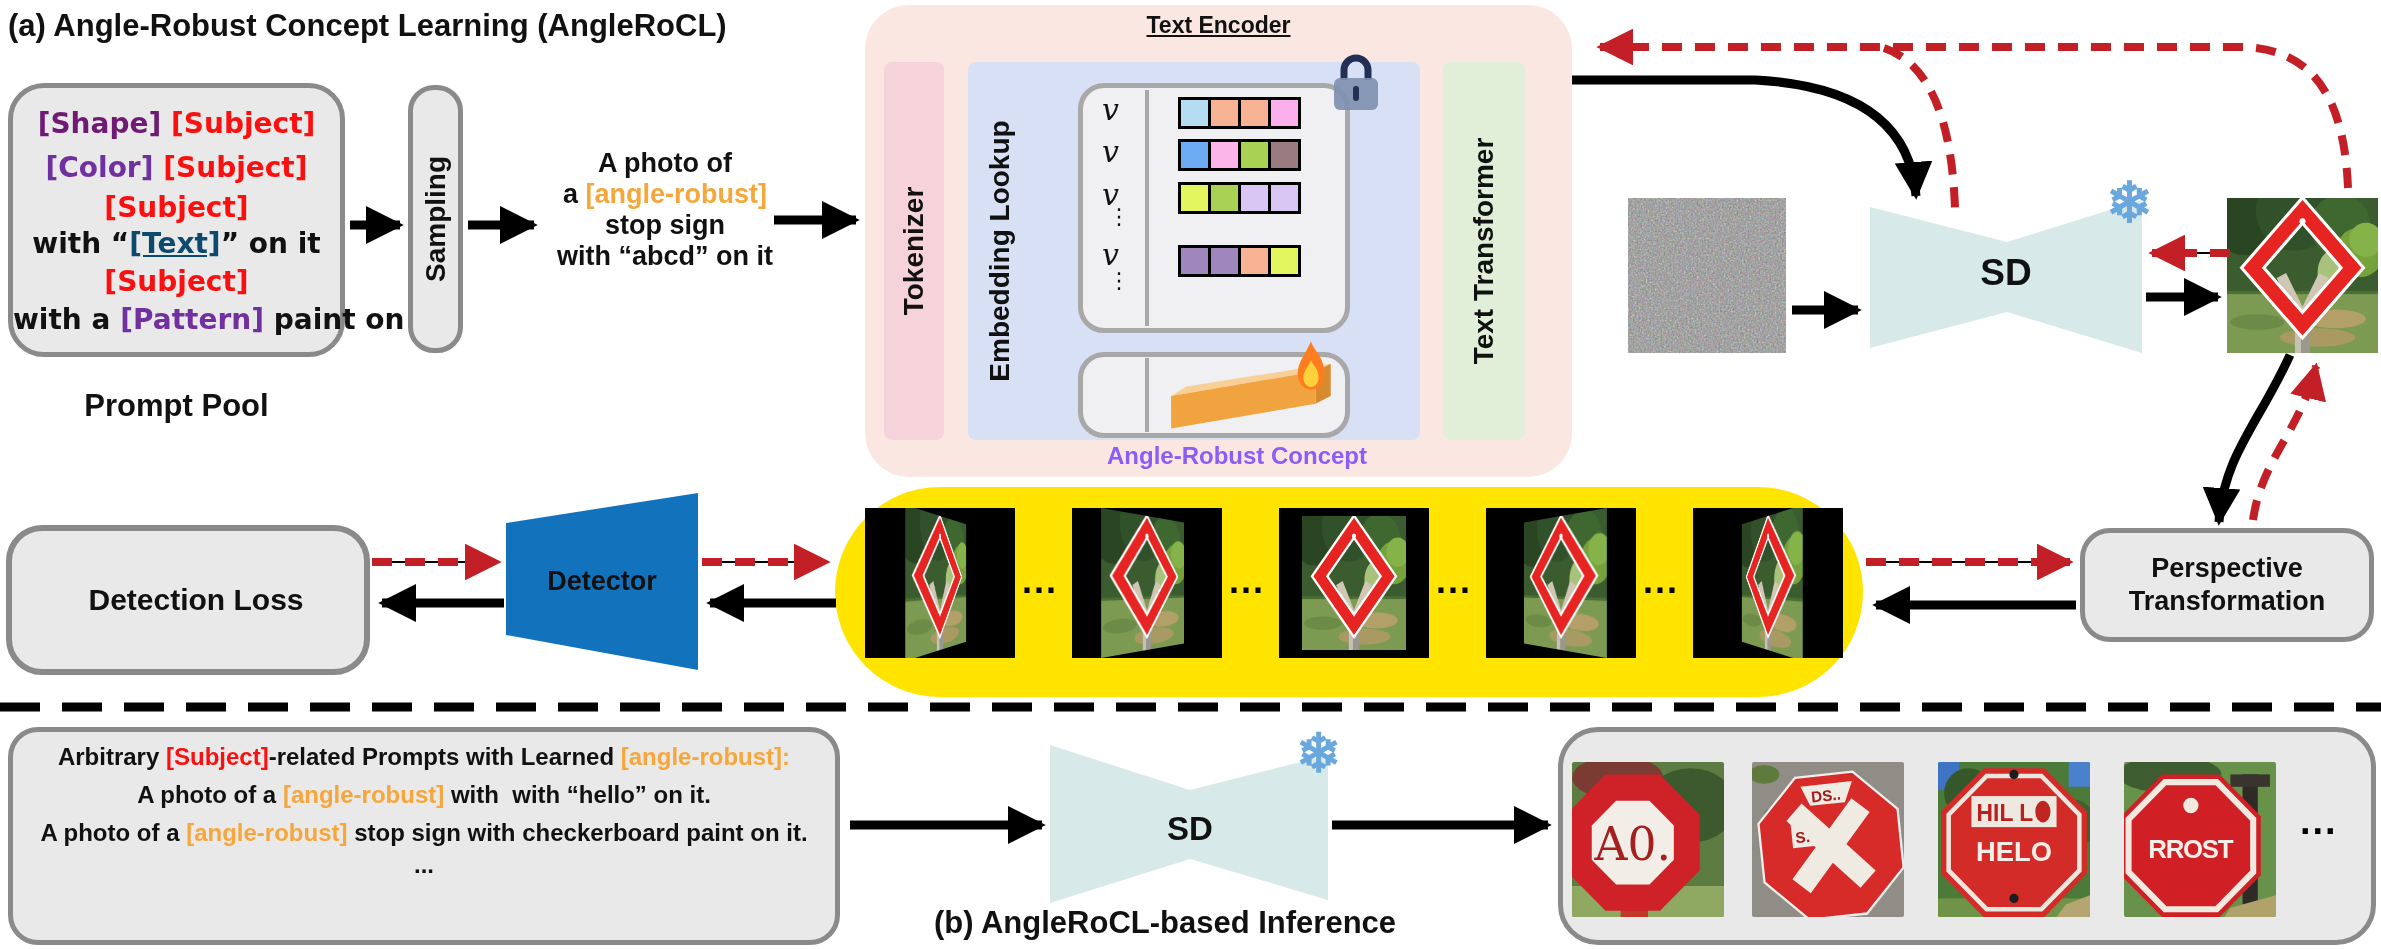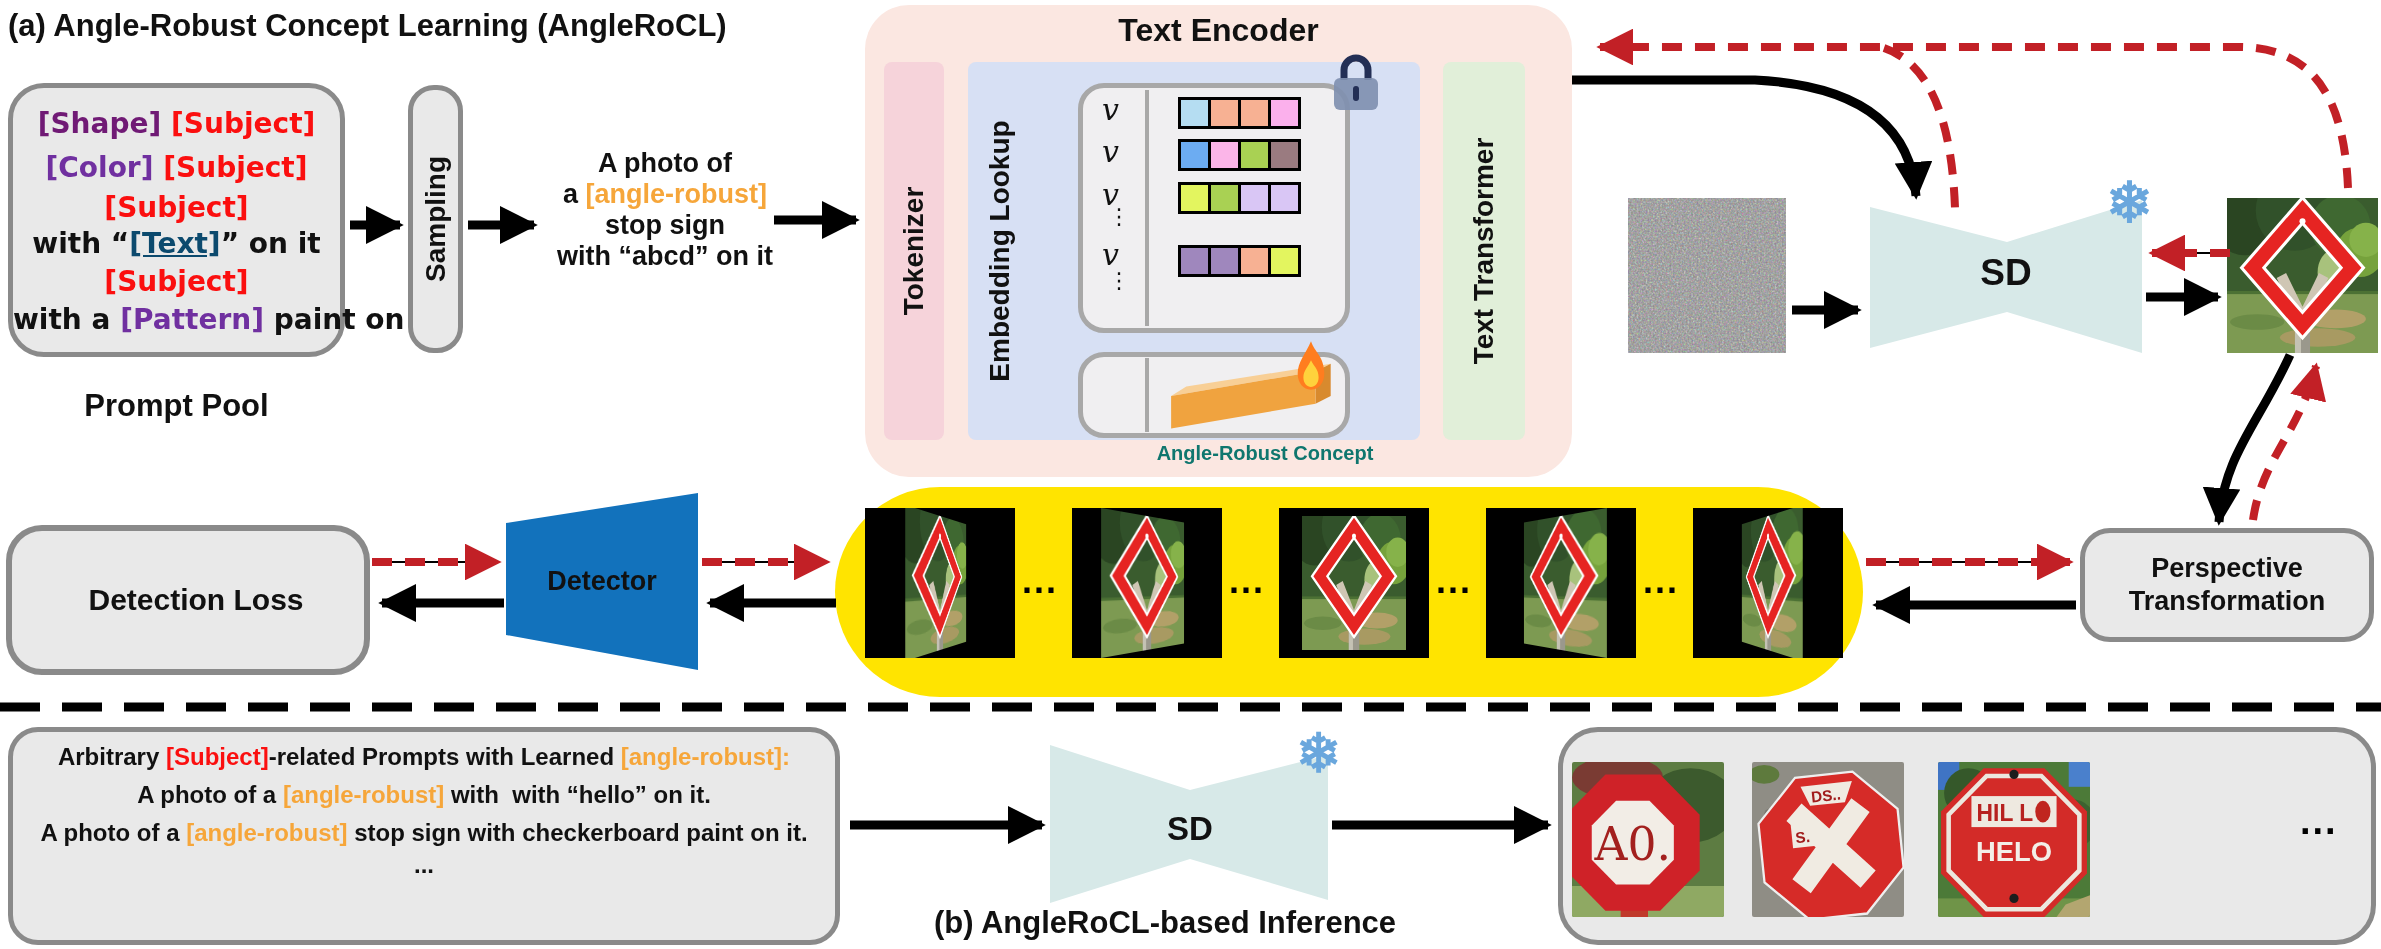--- a/index.html
+++ b/index.html
@@ -53,21 +53,21 @@
   </div>
 
   <div class="abs z2" style="left:530px;top:148px;width:270px;">
     <div class="bold center seg-line" style="font-size:27px;line-height:31px;"><span>A photo of</span></div>
     <div class="bold center seg-line" style="font-size:27px;line-height:31px;"><span>a </span><span style="color: rgb(246, 166, 58);">[angle-robust]</span></div>
     <div class="bold center seg-line" style="font-size:27px;line-height:31px;"><span>stop sign</span></div>
     <div class="bold center seg-line" style="font-size:27px;line-height:31px;"><span>with “abcd” on it</span></div>
   </div>
 
   <div class="abs z2" style="left:865px;top:5px;width:707px;height:472px;background:#fbe7e1;border-radius:44px;"></div>
-  <div class="abs bold center z3" style="left:865px;top:12px;width:707px;font-size:32px;">Text Encoder</div>
+  <div class="abs bold center z3" style="left:865px;top:12px;width:707px;font-size:23px;text-decoration:underline;">Text Encoder</div>
 
   <div class="bar z3" style="left:884px;top:62px;width:60px;height:378px;background:#f6d3da;"></div>
   <div class="vwrap z3" style="left:884px;top:62px;width:60px;height:378px;">
     <span class="vlabel" style="font-size:28px;">Tokenizer</span>
   </div>
 
   <div class="bar z2" style="left:968px;top:62px;width:452px;height:378px;background:#d7e0f4;"></div>
   <div class="vwrap z3" style="left:968px;top:62px;width:64px;height:378px;">
     <span class="vlabel" style="font-size:28px;">Embedding Lookup</span>
   </div>
@@ -116,21 +116,21 @@
   <div class="vdiv z3" style="left:1145px;top:358px;height:74px;"></div>
   <svg class="abs z6" style="left:1163px;top:360px;" width="172" height="76" viewBox="0 0 180 80">
     <polygon points="8,38 24,28 176,4 160,12" fill="#f8cf96"></polygon>
     <polygon points="160,12 176,4 176,38 160,46" fill="#d88a2e"></polygon>
     <polygon points="8,38 160,12 160,46 8,72" fill="#f0a33f"></polygon>
   </svg>
   <svg class="abs z7" style="left:1292px;top:338px;" width="38" height="56" viewBox="0 0 40 56">
     <path d="M20,2 C24,14 34,18 34,36 C34,46 28,53 20,53 C12,53 6,46 6,36 C6,24 14,16 20,2 Z" fill="#ff7d1f"></path>
     <path d="M20,22 C23,29 28,31 28,40 C28,46 24,50 20,50 C16,50 12,46 12,40 C12,33 17,29 20,22 Z" fill="#ffd23c"></path>
   </svg>
-  <div class="abs bold center z6" style="left:1040px;top:442px;width:450px;font-size:20px;color:#0f766e;">Angle-Robust Concept</div>
+  <div class="abs bold center z6" style="left:1012px;top:442px;width:450px;font-size:24px;color:#8b5cf6;">Angle-Robust Concept</div>
 
   <div class="bar z3" style="left:1443px;top:62px;width:82px;height:378px;background:#e1efd9;"></div>
   <div class="vwrap z3" style="left:1443px;top:62px;width:82px;height:378px;">
     <span class="vlabel" style="font-size:28px;">Text Transformer</span>
   </div>
 
   <svg class="abs z3" style="left:1628px;top:198px;" width="158" height="155" viewBox="0 0 158 155" preserveAspectRatio="none">
     <defs>
       <filter id="nz" x="0" y="0" width="100%" height="100%">
         <feTurbulence type="fractalNoise" baseFrequency="0.55" numOctaves="2" seed="7" stitchTiles="stitch"></feTurbulence>
@@ -363,20 +363,33 @@
       <polygon points="93,70 68,95 32,95 7,70 7,34 32,9 68,9 93,34" fill="none" stroke="#ece7de" stroke-width="3"></polygon>
       <circle cx="50" cy="8" r="3" fill="#1d1d1d"></circle>
         <circle cx="50" cy="88" r="3" fill="#1d1d1d"></circle>
       <rect x="22" y="22" width="56" height="20" fill="#eee9e0"></rect>
       <text x="44" y="38" text-anchor="middle" font-size="15" font-weight="bold" fill="#b7211f">HIL L</text>
       <ellipse cx="69" cy="32" rx="5" ry="7" fill="#c0261f"></ellipse>
       <text x="50" y="64" text-anchor="middle" font-size="18" font-weight="bold" fill="#f3efe8">HELO</text>
     </svg>
   </div>
 
+  <div class="signimg z3" style="left:2124px;">
+    <svg viewBox="0 0 100 100" preserveAspectRatio="none">
+      <rect width="100" height="100" fill="#68914a"></rect>
+      <ellipse cx="30" cy="8" rx="34" ry="12" fill="#3d5c2f"></ellipse>
+      <rect x="78" y="8" width="10" height="92" fill="#2f2a26"></rect>
+      <rect x="70" y="8" width="26" height="8" fill="#3a342e"></rect>
+      <polygon points="70,94 100,86 100,100 66,100" fill="#b0a26b"></polygon>
+      <polygon points="90,73 63,100 25,100 -2,73 -2,35 25,8 63,8 90,35" fill="#d02026"></polygon>
+      <polygon points="85,71 61,95 27,95 3,71 3,37 27,13 61,13 85,37" fill="none" stroke="#efe9e0" stroke-width="4"></polygon>
+      <circle cx="44" cy="28" r="5" fill="#efe9e0"></circle>
+      <text x="44" y="62" text-anchor="middle" font-size="17" font-weight="bold" fill="#f3efe8" textLength="56">RROST</text>
+    </svg>
+  </div>
 
   <div class="dots z3" style="left:2300px;top:800px;font-size:38px;">...</div>
 
   <svg class="overlay" viewBox="0 0 2381 949">
     <defs>
       <marker id="mb" viewBox="0 0 10 10" refX="9" refY="5" markerWidth="4.2" markerHeight="4.2" orient="auto-start-reverse">
         <path d="M0,0 L10,5 L0,10 z" fill="#000"></path>
       </marker>
       <marker id="mr" viewBox="0 0 10 10" refX="9" refY="5" markerWidth="4.6" markerHeight="4.6" orient="auto-start-reverse">
         <path d="M0,0 L10,5 L0,10 z" fill="#c22026"></path>

